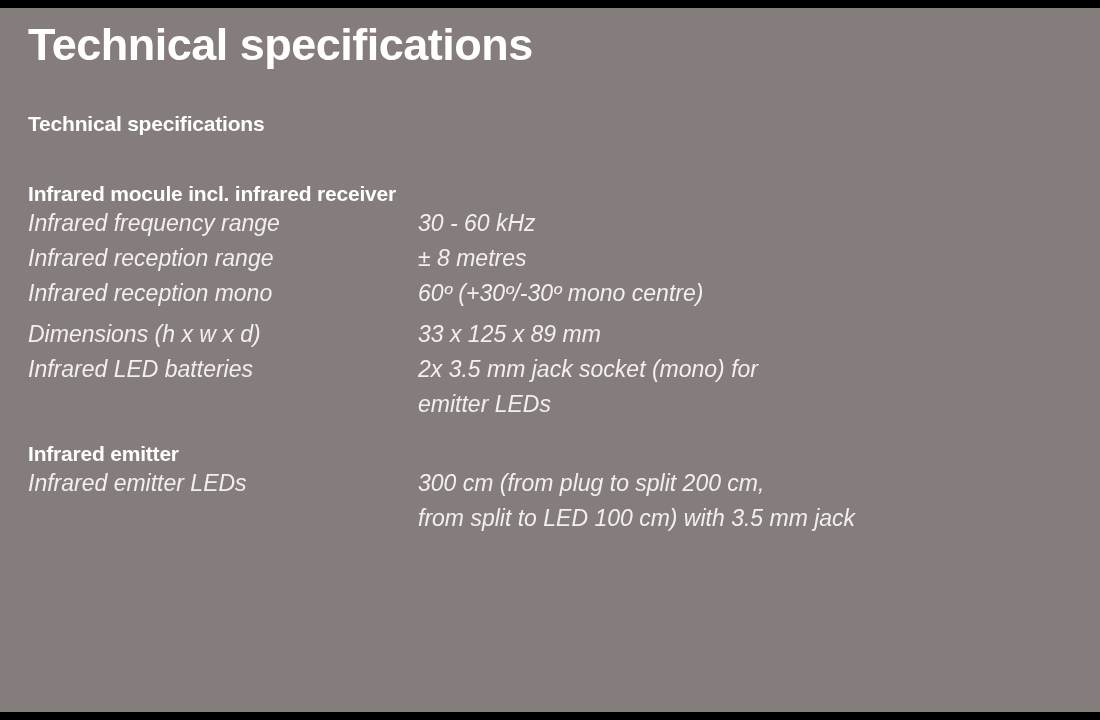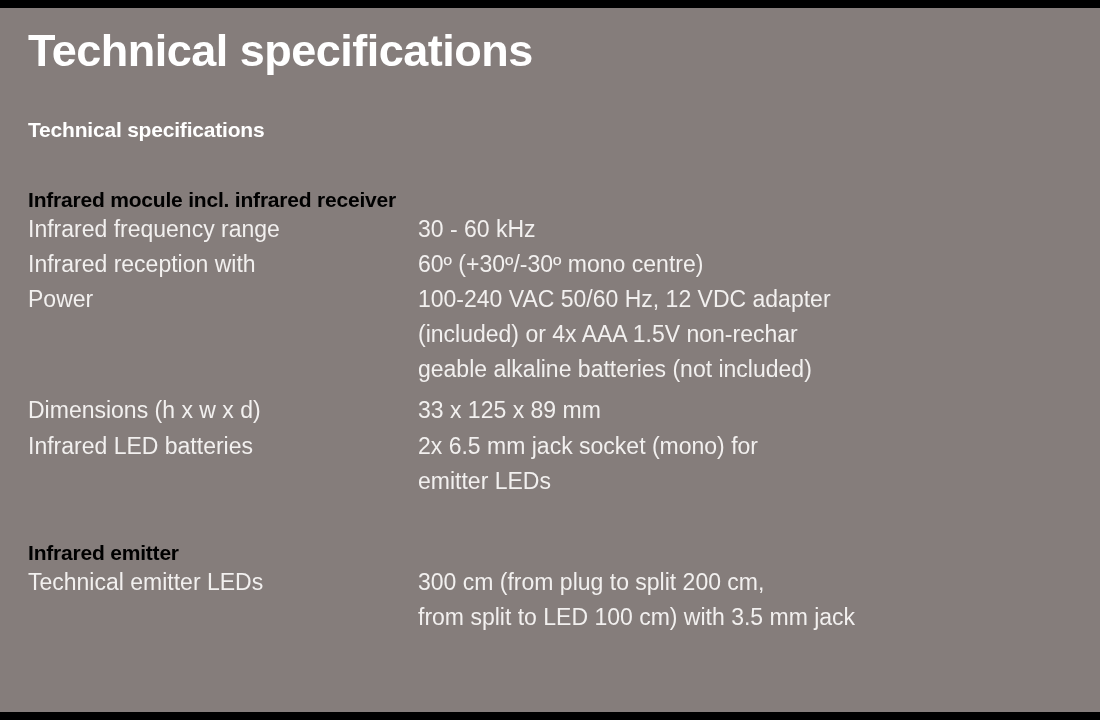--- a/index.html
+++ b/index.html
@@ -14,52 +14,53 @@
     overflow: hidden;
   }
   .page {
     position: absolute;
     left: 0;
     top: 8px;
     width: 1100px;
     height: 704px;
     background: #857d7b;
     box-sizing: border-box;
-    padding: 18px 28px 0 28px;
+    padding: 12px 28px 0 28px;
   }
   .title {
     font-size: 45px;
     font-weight: bold;
     color: #ffffff;
     letter-spacing: -0.5px;
     line-height: 1.1;
     margin: 0 0 0 0;
   }
   .subtitle {
     font-size: 21px;
     font-weight: bold;
     color: #ffffff;
     margin-top: 42px;
     letter-spacing: -0.2px;
   }
   .section-head {
     font-size: 21px;
     font-weight: bold;
-    color: #000000;
+    color: #ffffff;
     letter-spacing: -0.2px;
   }
   .section-infrared-module {
     margin-top: 46px;
   }
   .section-infrared-emitter {
-    margin-top: 42px;
+    margin-top: 19px;
   }
   .spec-table {
     border-collapse: collapse;
     width: 100%;
+    font-style: italic;
   }
   .spec-table td {
     vertical-align: top;
     padding: 0;
     font-size: 23px;
     color: #f2f0ef;
     line-height: 1.53;
     font-weight: normal;
   }
   .spec-table td.label {
@@ -86,52 +87,50 @@
 
   <div class="section-infrared-module">
     <div class="section-head">Infrared mocule incl. infrared receiver</div>
     <table class="spec-table">
       <tbody>
         <tr>
           <td class="label">Infrared frequency range</td>
           <td class="value">30 - 60 kHz</td>
         </tr>
         <tr>
-          <td class="label">Infrared reception with</td>
-          <td class="value">60º (+30º/-30º mono centre)</td>
+          <td class="label">Infrared reception range</td>
+          <td class="value">± 8 metres</td>
         </tr>
         <tr>
-          <td class="label">Power</td>
-          <td class="value">100-240 VAC 50/60 Hz, 12 VDC adapter
-(included) or 4x AAA 1.5V non-rechar
-geable alkaline batteries (not included)</td>
+          <td class="label">Infrared reception mono</td>
+          <td class="value">60º (+30º/-30º mono centre)</td>
         </tr>
         <tr class="spacer">
             <td></td>
             <td></td>
           </tr>
         <tr>
           <td class="label">Dimensions (h x w x d)</td>
           <td class="value">33 x 125 x 89 mm</td>
         </tr>
         <tr>
           <td class="label">Infrared LED batteries</td>
-          <td class="value">2x 6.5 mm jack socket (mono) for
+          <td class="value">2x 3.5 mm jack socket (mono) for
 emitter LEDs</td>
         </tr>
       </tbody>
     </table>
   </div>
 
   <div class="section-infrared-emitter">
     <div class="section-head">Infrared emitter</div>
     <table class="spec-table">
       <tbody>
         <tr>
-          <td class="label">Technical emitter LEDs</td>
+          <td class="label">Infrared emitter LEDs</td>
           <td class="value">300 cm (from plug to split 200 cm,
 from split to LED 100 cm) with 3.5 mm jack</td>
         </tr>
       </tbody>
     </table>
   </div>
 
 </div>
 
 </body></html>

